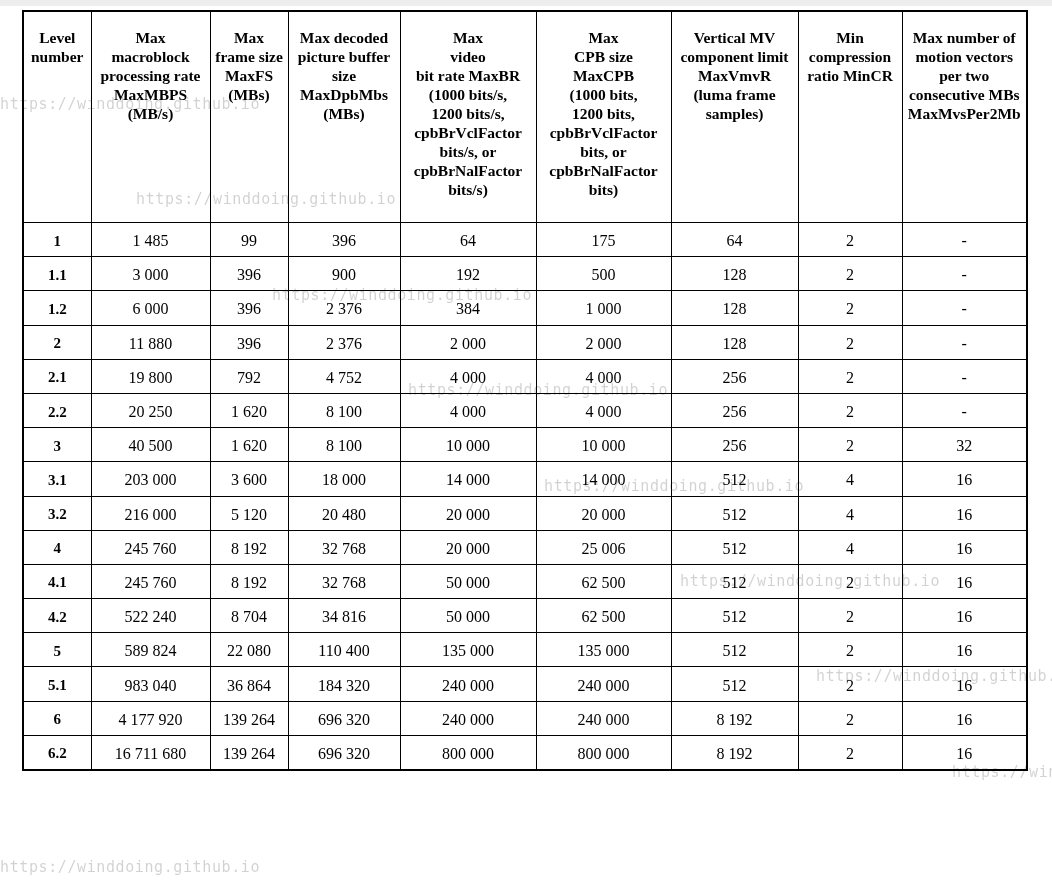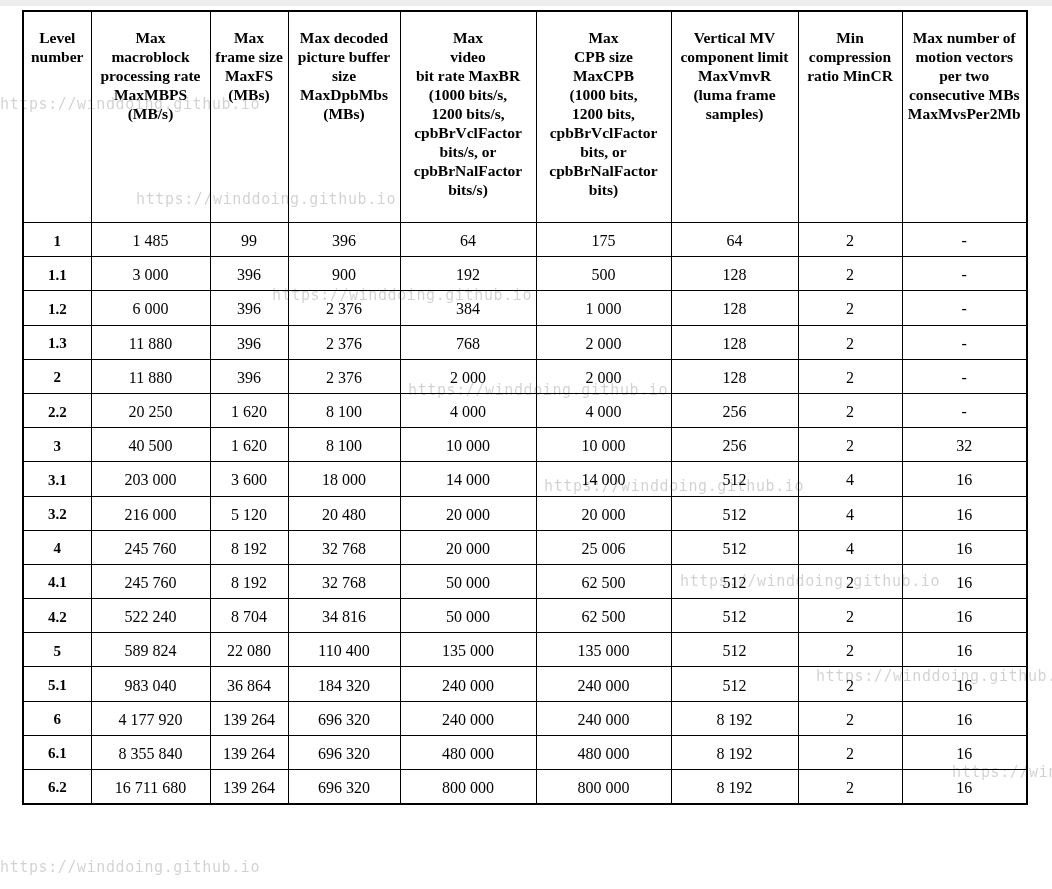--- a/index.html
+++ b/index.html
@@ -171,42 +171,42 @@
         <td>6 000</td>
         <td>396</td>
         <td>2 376</td>
         <td>384</td>
         <td>1 000</td>
         <td>128</td>
         <td>2</td>
         <td>-</td>
       </tr>
       <tr>
-        <th>1.3</th>
-        <td>11 880</td>
-        <td>396</td>
-        <td>2 376</td>
-        <td>768</td>
-        <td>2 000</td>
-        <td>128</td>
-        <td>2</td>
-        <td>-</td>
-      </tr>
-      <tr>
         <th>2</th>
         <td>11 880</td>
         <td>396</td>
         <td>2 376</td>
         <td>2 000</td>
         <td>2 000</td>
         <td>128</td>
         <td>2</td>
         <td>-</td>
       </tr>
       <tr>
+        <th>2.1</th>
+        <td>19 800</td>
+        <td>792</td>
+        <td>4 752</td>
+        <td>4 000</td>
+        <td>4 000</td>
+        <td>256</td>
+        <td>2</td>
+        <td>-</td>
+      </tr>
+      <tr>
         <th>2.2</th>
         <td>20 250</td>
         <td>1 620</td>
         <td>8 100</td>
         <td>4 000</td>
         <td>4 000</td>
         <td>256</td>
         <td>2</td>
         <td>-</td>
       </tr>
@@ -298,31 +298,20 @@
         <td>2</td>
         <td>16</td>
       </tr>
       <tr>
         <th>6</th>
         <td>4 177 920</td>
         <td>139 264</td>
         <td>696 320</td>
         <td>240 000</td>
         <td>240 000</td>
-        <td>8 192</td>
-        <td>2</td>
-        <td>16</td>
-      </tr>
-      <tr>
-        <th>6.1</th>
-        <td>8 355 840</td>
-        <td>139 264</td>
-        <td>696 320</td>
-        <td>480 000</td>
-        <td>480 000</td>
         <td>8 192</td>
         <td>2</td>
         <td>16</td>
       </tr>
       <tr>
         <th>6.2</th>
         <td>16 711 680</td>
         <td>139 264</td>
         <td>696 320</td>
         <td>800 000</td>

